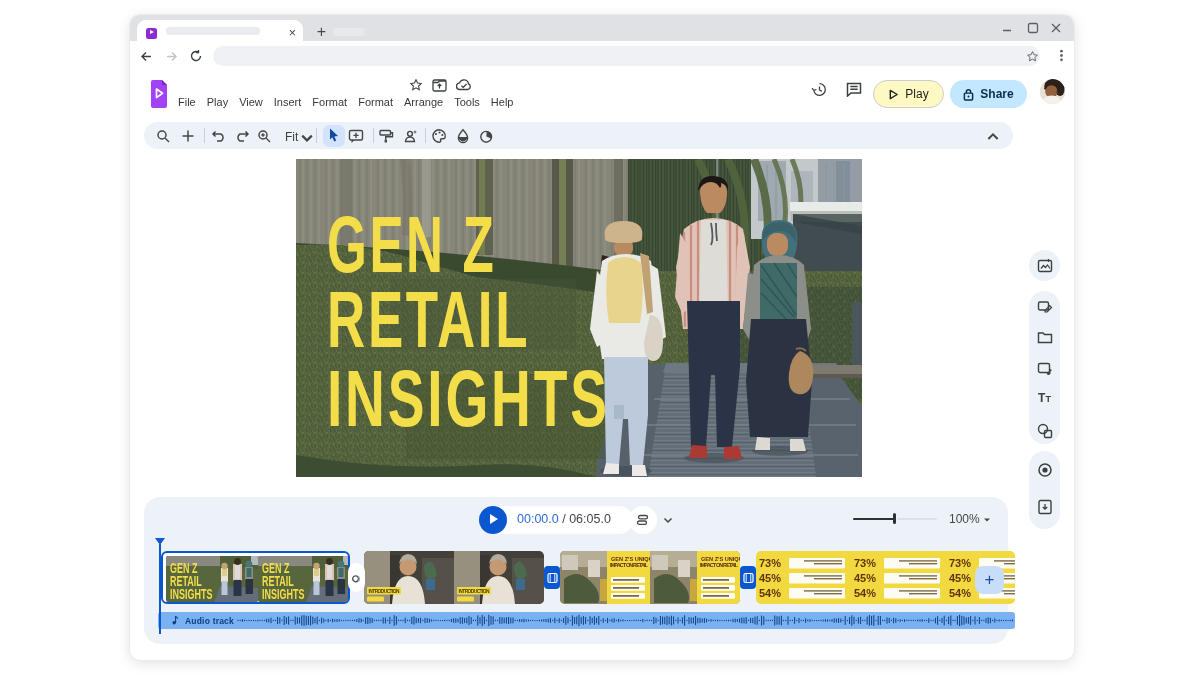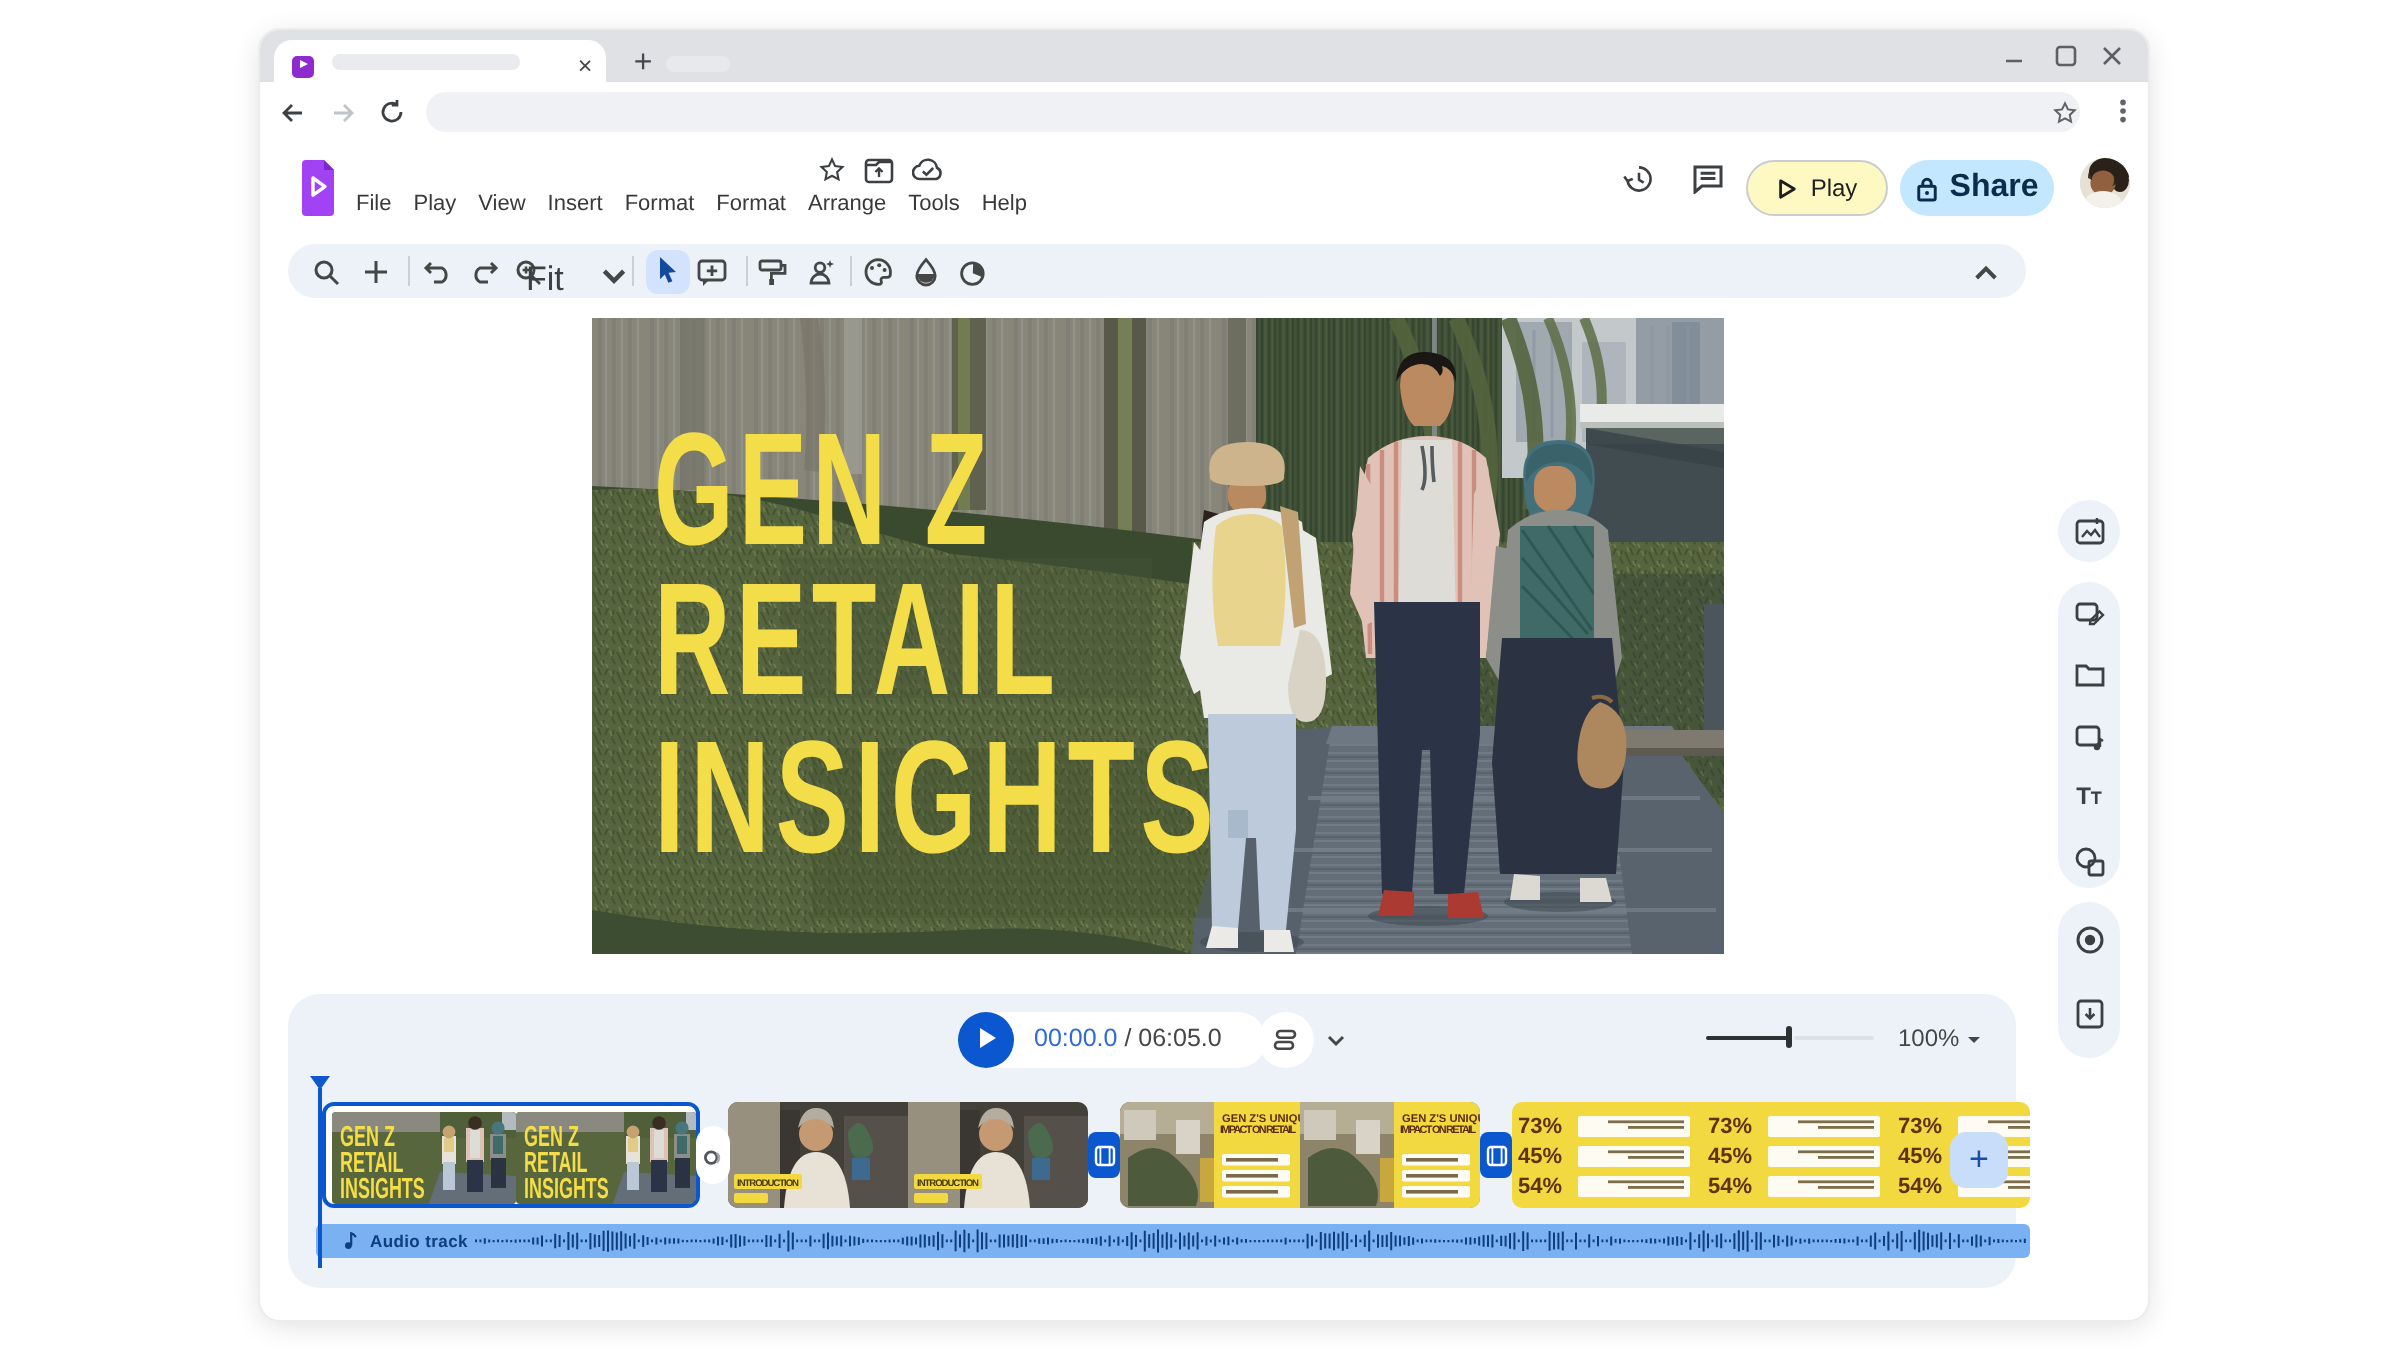--- a/index.html
+++ b/index.html
@@ -23,29 +23,29 @@
   
   #urlrow { position:absolute; left:0; top:26px; width:944px; height:30px; background:#fff; }
   #urlpill { position:absolute; left:83px; top:5px; width:827px; height:20px; background:#eff1f4; border-radius:10px; }
   
   #apphdr { position:absolute; left:0; top:56px; width:944px; height:51px; background:#fff; }
   #title { position:absolute; left:48px; top:6px; font-size:13px; color:#1f1f1f; letter-spacing:.1px;}
   #menus { position:absolute; left:48px; top:25px; font-size:11px; color:#37393b; }
   #menus span { margin-right:11px; }
   .pillbtn { position:absolute; height:28px; border-radius:14px; display:flex; align-items:center; justify-content:center; }
   #playbtn { left:743px; top:9px; width:71px; background:#fef9c3; border:1px solid #c9cdd2; color:#1f1f1f; font-size:12px; }
-  #sharebtn { left:820px; top:9px; width:77px; background:#c2e7ff; color:#0b2d4d; font-size:16px; font-weight:bold; }
+  #sharebtn { left:820px; top:9px; width:77px; background:#c2e7ff; color:#0b2d4d; font-size:12px; font-weight:bold; }
   #avatar { position:absolute; left:910px; top:8px; width:25px; height:25px; border-radius:50%; overflow:hidden;
      background:#e8e4de; }
   
   #toolbar { position:absolute; left:14px; top:107px; width:869px; height:27px; background:#edf2f8; border-radius:13.5px; }
   .ti { position:absolute; top:5.5px; width:16px; height:16px; }
   .tdiv { position:absolute; top:6px; width:1px; height:15px; background:#c9cfd6; }
   #cursel { position:absolute; left:179px; top:2.5px; width:22px; height:22px; background:#d3e3fd; border-radius:6px; }
-  #fitlbl { position:absolute; left:119px; top:7.5px; font-size:17px; color:#3c4043; }
+  #fitlbl { position:absolute; left:141px; top:7.5px; font-size:12px; color:#3c4043; }
   
   #canvas { position:absolute; left:166px; top:144px; width:566px; height:318px; overflow:hidden; background:#5b6d49; }
   
   .sbgroup { position:absolute; left:899px; width:31px; background:#edf2f8; border-radius:16px; }
   .sbi { position:absolute; left:7.5px; width:16px; height:16px; }
   
   #panel { position:absolute; left:14px; top:482px; width:864px; height:147px; background:#edf2f8; border-radius:16px; }
   #timepill { position:absolute; left:335px; top:9px; width:154px; height:28px; background:#fff; border-radius:14px; }
   #playcirc { position:absolute; left:335px; top:9px; width:28px; height:28px; background:#0b57d0; border-radius:50%; }
   #playcirc:after { content:""; position:absolute; left:11px; top:8.2px;

